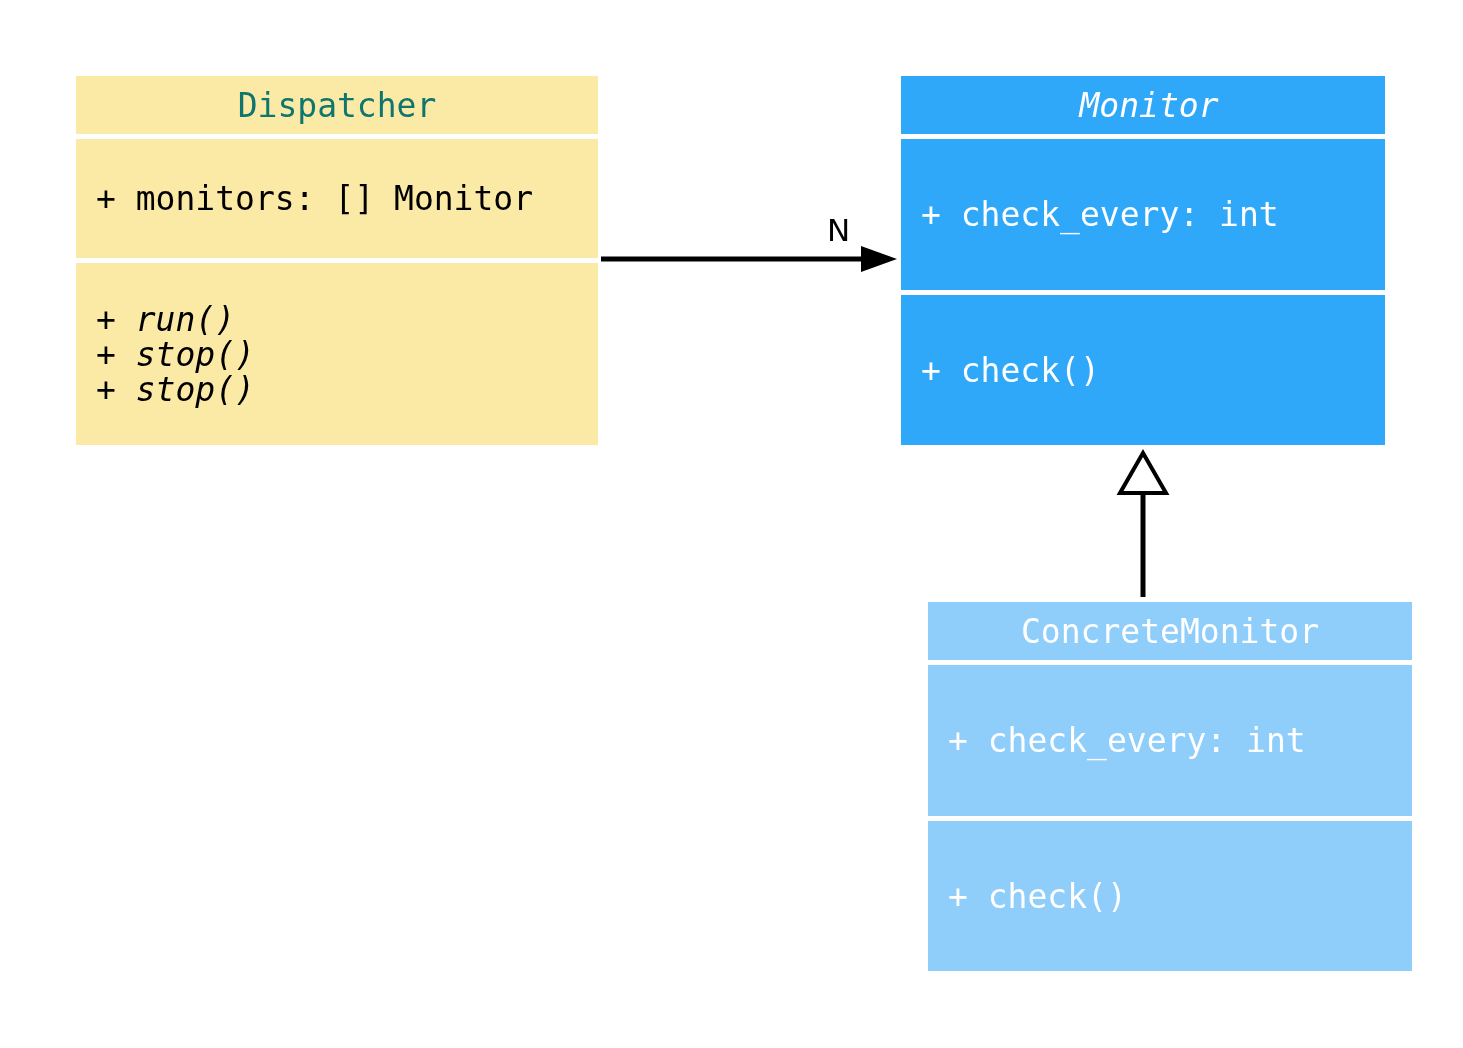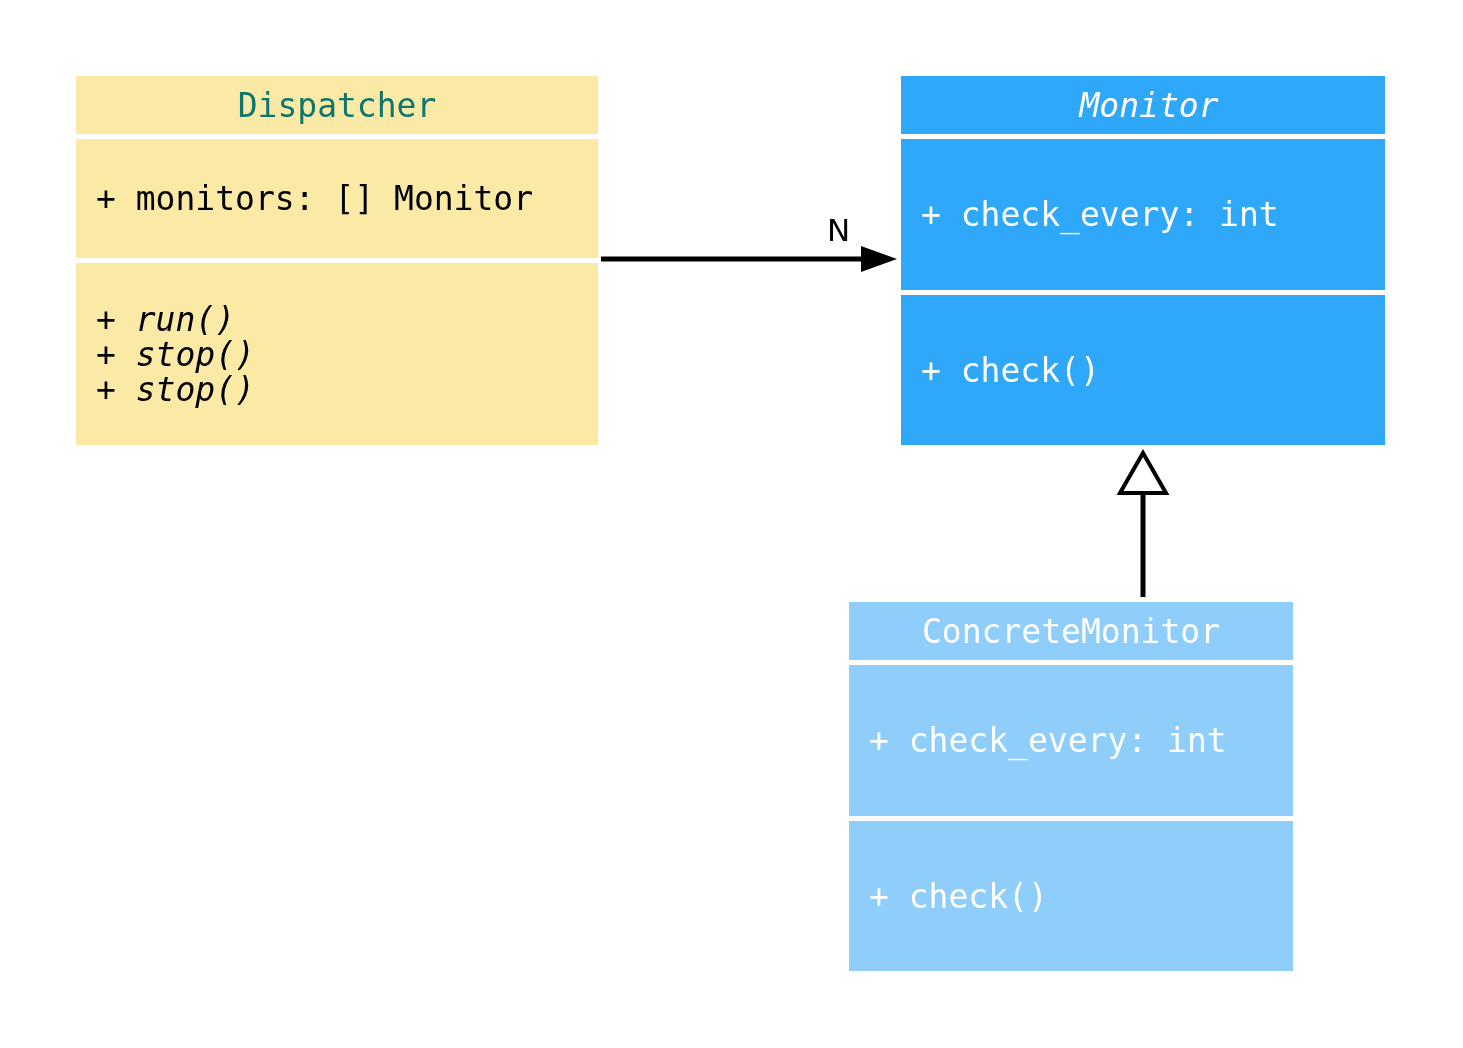--- a/index.html
+++ b/index.html
@@ -42,21 +42,21 @@
   .dispatcher { left: 76px; top: 76px; width: 522px; }
   .dispatcher .uml-title { color: #0f766e; text-align: right; }
   .dispatcher .attrs    { height: 119px; color: #000000; }
   .dispatcher .methods  { height: 182px; color: #000000; font-style: italic; }
   
   .monitor { left: 901px; top: 76px; width: 484px; }
   .monitor .uml-title { color: #ffffff; font-style: italic; padding-left: 12px; }
   .monitor .attrs    { height: 151px; color: #ffffff; }
   .monitor .methods  { height: 150px; color: #ffffff; }
   
-  .concrete-monitor { left: 849px; top: 602px; width: 444px; }
+  .concrete-monitor { left: 928px; top: 602px; width: 484px; }
   .concrete-monitor .uml-title { color: #ffffff; }
   .concrete-monitor .attrs    { height: 151px; color: #ffffff; }
   .concrete-monitor .methods  { height: 150px; color: #ffffff; }
 
   .arrows-svg {
     position: absolute;
     left: 0; top: 0;
     width: 1463px; height: 1048px;
     pointer-events: none;
   }

